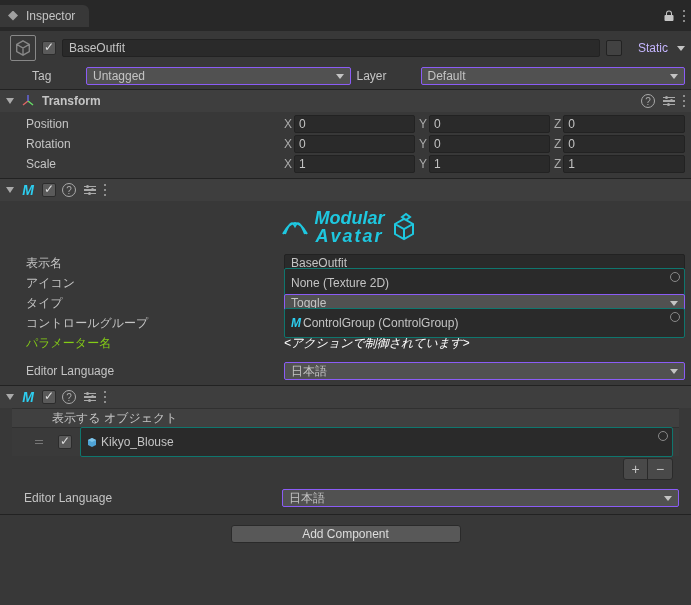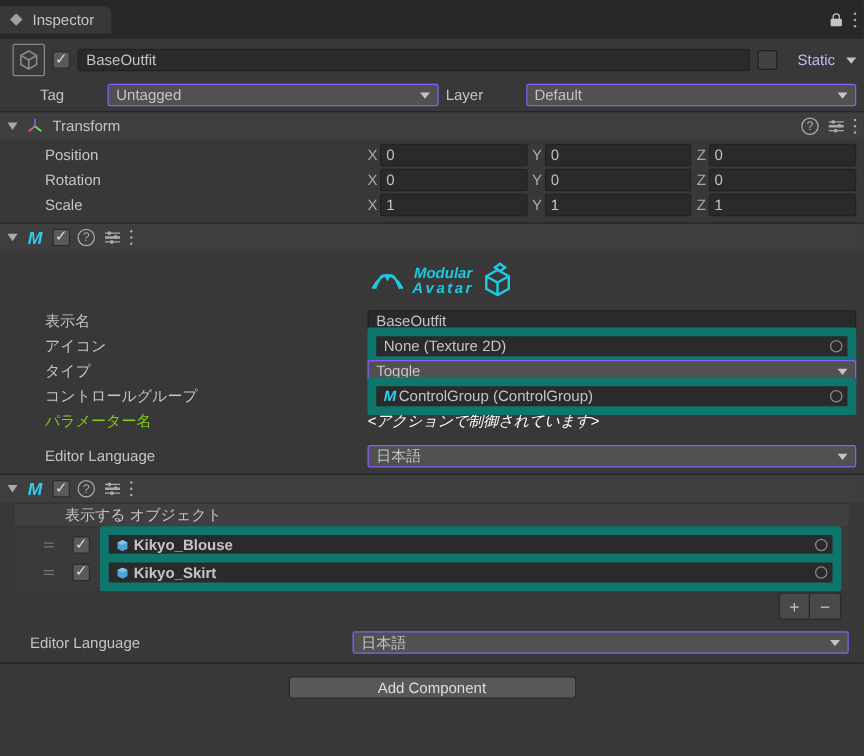--- a/index.html
+++ b/index.html
@@ -20,59 +20,59 @@
   .dropdown-arrow { width: 0; height: 0; border-left: 4px solid transparent; border-right: 4px solid transparent; border-top: 5px solid #c4c4c4; }
   .label-col { width: 48px; padding-right: 8px; }
   .select { background: #515151; border: 1px solid #8b5cf6; border-radius: 2px; color: #c4c4c4; padding: 1px 20px 1px 6px; height: 18px; font-size: 12px; position: relative; display:flex; align-items:center; }
   .select .dropdown-arrow { position: absolute; right: 6px; top: 6px; }
   .tag-row { padding: 2px 6px 4px 32px; display: flex; align-items: center; gap: 6px; }
   .sep { height: 1px; background: #222; }
   .comp-header { background: #3e3e3e; height: 22px; display: flex; align-items: center; padding: 0 6px; gap: 6px; }
   .fold-arrow { width: 0; height: 0; border-left: 4px solid transparent; border-right: 4px solid transparent; border-top: 6px solid #aaa; }
   .comp-icon { width: 16px; height: 16px; display: flex; align-items: center; justify-content: center; }
   .transform-icon { display:flex; align-items:center; justify-content:center;}
-  .comp-title { flex: 1; font-weight: normal; }
+  .comp-title { flex: 1; font-weight: bold; }
   .comp-icons-right { display: flex; gap: 8px; align-items: center; }
   .help-icon { width: 14px; height: 14px; border: 1px solid #aaa; border-radius: 50%; display: flex; align-items: center; justify-content: center; font-size: 10px; color:#aaa;}
   .sliders-icon { display:flex; flex-direction:column; gap:2px;}
   .sliders-icon .line { width:12px; height:1.5px; background:#aaa; position:relative;}
   .sliders-icon .line::after { content:""; width:3px; height:3px; background:#aaa; position:absolute; top:-1px; border-radius:50%;}
   .sliders-icon .l1::after{left:2px;} .sliders-icon .l2::after{left:7px;} .sliders-icon .l3::after{left:4px;}
   .dots-icon { width:2px; height:12px; display:flex; flex-direction:column; justify-content:space-between;}
   .dots-icon span{width:2px;height:2px;background:#aaa;border-radius:50%;}
-  .comp-body { padding: 2px 6px 4px 24px; }
+  .comp-body { padding: 2px 6px 4px 14px; }
   .vec-row { display: flex; align-items: center; height: 20px; padding: 1px 0;}
   .vec-label { width: 270px; padding-left: 12px; }
   .vec-fields { flex: 1; display: flex; gap: 4px; }
   .axis { display: flex; align-items: center; gap: 2px; flex: 1; }
   .axis-label { color: #aaa; }
   .axis input { flex:1; background: #2a2a2a; border: 1px solid #222; border-radius: 2px; color: #c4c4c4; padding: 1px 4px; height: 18px; font-size: 12px; width: 100%; }
   .m-icon { font-weight: bold; color: #2dcef0; font-size: 14px; font-style: italic;}
   .ma-logo-row { display: flex; justify-content: center; padding: 6px 0 8px 0; }
   .ma-logo { font-family: sans-serif; color: #1ec8e0; font-weight: bold; text-align:center; line-height:1; font-style:italic; display:flex; align-items:center; gap:4px;}
-  .ma-logo .txt { font-size: 12px;}
+  .ma-logo .txt { font-size: 18px;}
   .ma-logo .wing{width:30px;height:30px;}
   .ma-logo .box{width:30px;height:30px;}
   .prop-row { display: flex; align-items: center; height: 20px; padding: 1px 0;}
   .prop-label { width: 270px; padding-left: 12px; }
   .prop-val { flex: 1; display: flex; align-items:center;}
-  .obj-field { flex:1; background: #2a2a2a; border: 7px solid #0f766e; border-radius: 2px; color: #c4c4c4; padding: 1px 6px; height: 30px; font-size: 12px; display: flex; align-items:center; position:relative;}
+  .obj-field { flex:1; background: #2a2a2a; border: 1px solid #0f766e; border-radius: 2px; color: #c4c4c4; padding: 1px 6px; height: 30px; font-size: 12px; display: flex; align-items:center; position:relative;}
   .obj-field .circle-btn { position: absolute; right: 4px; top: 3px; width: 10px; height: 10px; border: 1px solid #888; border-radius: 50%; }
   .obj-field .m-prefix { color: #2dcef0; font-weight: bold; margin-right: 2px; font-style:italic;}
   .obj-field .cube-prefix { width:10px; height:10px; margin-right:4px; display:inline-block;}
   .obj-field .cube-prefix svg{width:10px;height:10px;}
   .placeholder-text { color: #ffffff; font-style: italic; }
   .dim-label { color: #84cc16; }
   .subheader { background: #404040; padding: 2px 8px 2px 40px; height:20px; display:flex; align-items:center; border-top:1px solid #303030; border-bottom:1px solid #303030;}
   .list-area { background: #3a3a3a; padding: 3px 6px 3px 22px; }
   .list-row { display: flex; align-items: center; gap: 8px; padding: 2px 0; height: 22px;}
   .drag-handle { width: 10px; color: #777; display:flex; flex-direction:column; gap:2px; align-items:center;}
   .drag-handle span{width:8px;height:1px;background:#777;}
   .list-check { margin-left: 6px; }
-  .list-obj { flex: 1; font-weight: bold; }
+  .list-obj { flex: 1; }
   .list-footer { display: flex; justify-content: flex-end; padding: 2px 6px 2px 0;}
   .footer-btns { display:flex; background:#494949; border:1px solid #2a2a2a; border-radius:3px; overflow:hidden;}
   .footer-btn { width: 24px; height: 20px; border: none; background: transparent; color: #c4c4c4; font-size: 14px; display:flex; align-items:center; justify-content:center; cursor:pointer;}
   .footer-btn:first-child{border-right:1px solid #2a2a2a;}
   .add-comp-row { display: flex; justify-content: center; padding: 10px 0; }
   .add-comp-btn { width: 230px; height: 18px; background: #585858; border: 1px solid #2a2a2a; border-radius: 3px; color: #ddd; font-size: 12px; cursor:pointer;}
   .indent-body { padding: 0 12px 6px 12px;}
 </style>
 </head>
 <body>
@@ -323,35 +323,20 @@
       <input type="checkbox" class="list-check" checked="" style="">
       <div class="obj-field list-obj">
         <span class="cube-prefix"><svg viewBox="0 0 10 10">
               <path fill="#4fa3d6" d="M5 0l4 2v5l-4 2-4-2V2z"></path>
               <path fill="#7fc4e8" d="M5 0l4 2-4 2-4-2z"></path>
             </svg></span>
         <span>Kikyo_Blouse</span>
           <div class="circle-btn"></div>
         </div>
     </div>
-    <div class="list-row">
-      <div class="drag-handle">
-          <span></span>
-          <span></span>
-        </div>
-      <input type="checkbox" class="list-check" checked="" style="">
-      <div class="obj-field list-obj">
-        <span class="cube-prefix"><svg viewBox="0 0 10 10">
-              <path fill="#4fa3d6" d="M5 0l4 2v5l-4 2-4-2V2z"></path>
-              <path fill="#7fc4e8" d="M5 0l4 2-4 2-4-2z"></path>
-            </svg></span>
-        <span>Kikyo_Skirt</span>
-          <div class="circle-btn"></div>
-        </div>
-    </div>
   </div>
   <div class="list-footer">
     <div class="footer-btns">
       <button class="footer-btn">+</button>
       <button class="footer-btn">−</button>
     </div>
   </div>
   <div style="height:6px"></div>
   <div class="prop-row" style="padding-left:0">
       <div class="prop-label">Editor Language</div>

